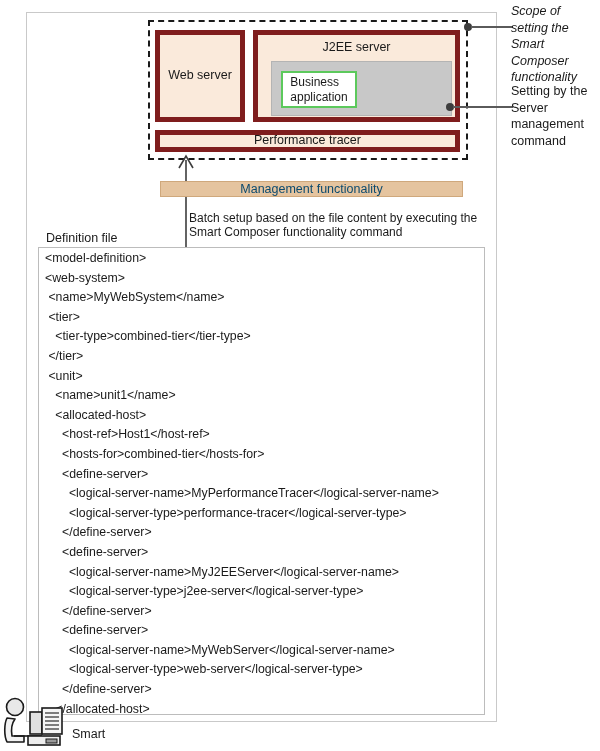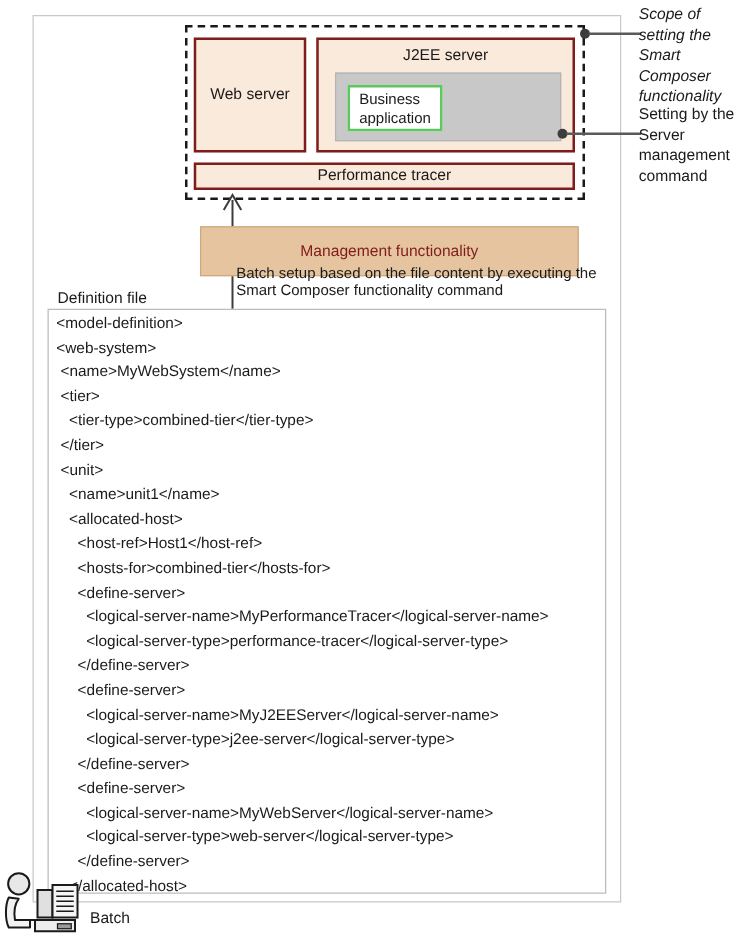--- a/index.html
+++ b/index.html
@@ -37,21 +37,21 @@
     height: 140px;
     border: 2px dashed #1a1a1a;
     box-sizing: border-box;
     background: transparent;
   }
 
   
   .peach-box {
     position: absolute;
     background: #faeadb;
-    border: 2px solid #7f1d1d;
+    border: 5px solid #7f1d1d;
     box-sizing: border-box;
     display: flex;
     align-items: center;
     justify-content: center;
     font-size: 12.5px;
     line-height: 1.25;
     text-align: center;
     color: #1a1a1a;
   }
 
@@ -121,29 +121,29 @@
     width: 305px;
     height: 22px;
   }
 
   
   #management-functionality-box {
     position: absolute;
     left: 160px;
     top: 181px;
     width: 303px;
-    height: 40px;
+    height: 16px;
     background: #e5c49f;
     border: 1px solid #cfa87c;
     box-sizing: border-box;
     display: flex;
     align-items: center;
     justify-content: center;
     font-size: 12.5px;
-    color: #7f1d1d;
+    color: #0c4a6e;
   }
 
   
   #setup-arrow {
     position: absolute;
     left: 170px;
     top: 152px;
     width: 32px;
     height: 108px;
   }
@@ -326,13 +326,13 @@
   <rect x="40" y="12" width="20" height="26" fill="#f5f5f5" stroke="#1a1a1a" stroke-width="1.6"></rect>
   <line x1="43" y1="17" x2="57" y2="17" stroke="#1a1a1a" stroke-width="1.1"></line>
   <line x1="43" y1="21" x2="57" y2="21" stroke="#1a1a1a" stroke-width="1.1"></line>
   <line x1="43" y1="25" x2="57" y2="25" stroke="#1a1a1a" stroke-width="1.1"></line>
   <line x1="43" y1="29" x2="57" y2="29" stroke="#1a1a1a" stroke-width="1.1"></line>
   <line x1="43" y1="33" x2="57" y2="33" stroke="#1a1a1a" stroke-width="1.1"></line>
 
   <rect x="26" y="40" width="32" height="9" fill="#ededed" stroke="#1a1a1a" stroke-width="1.6"></rect>
   <rect x="44" y="43" width="11" height="4" fill="#9a9a9a" stroke="#1a1a1a" stroke-width="1"></rect>
 </svg>
-<div id="host-label">Batch</div>
+<div id="host-label">Smart</div>
 
 </body></html>

